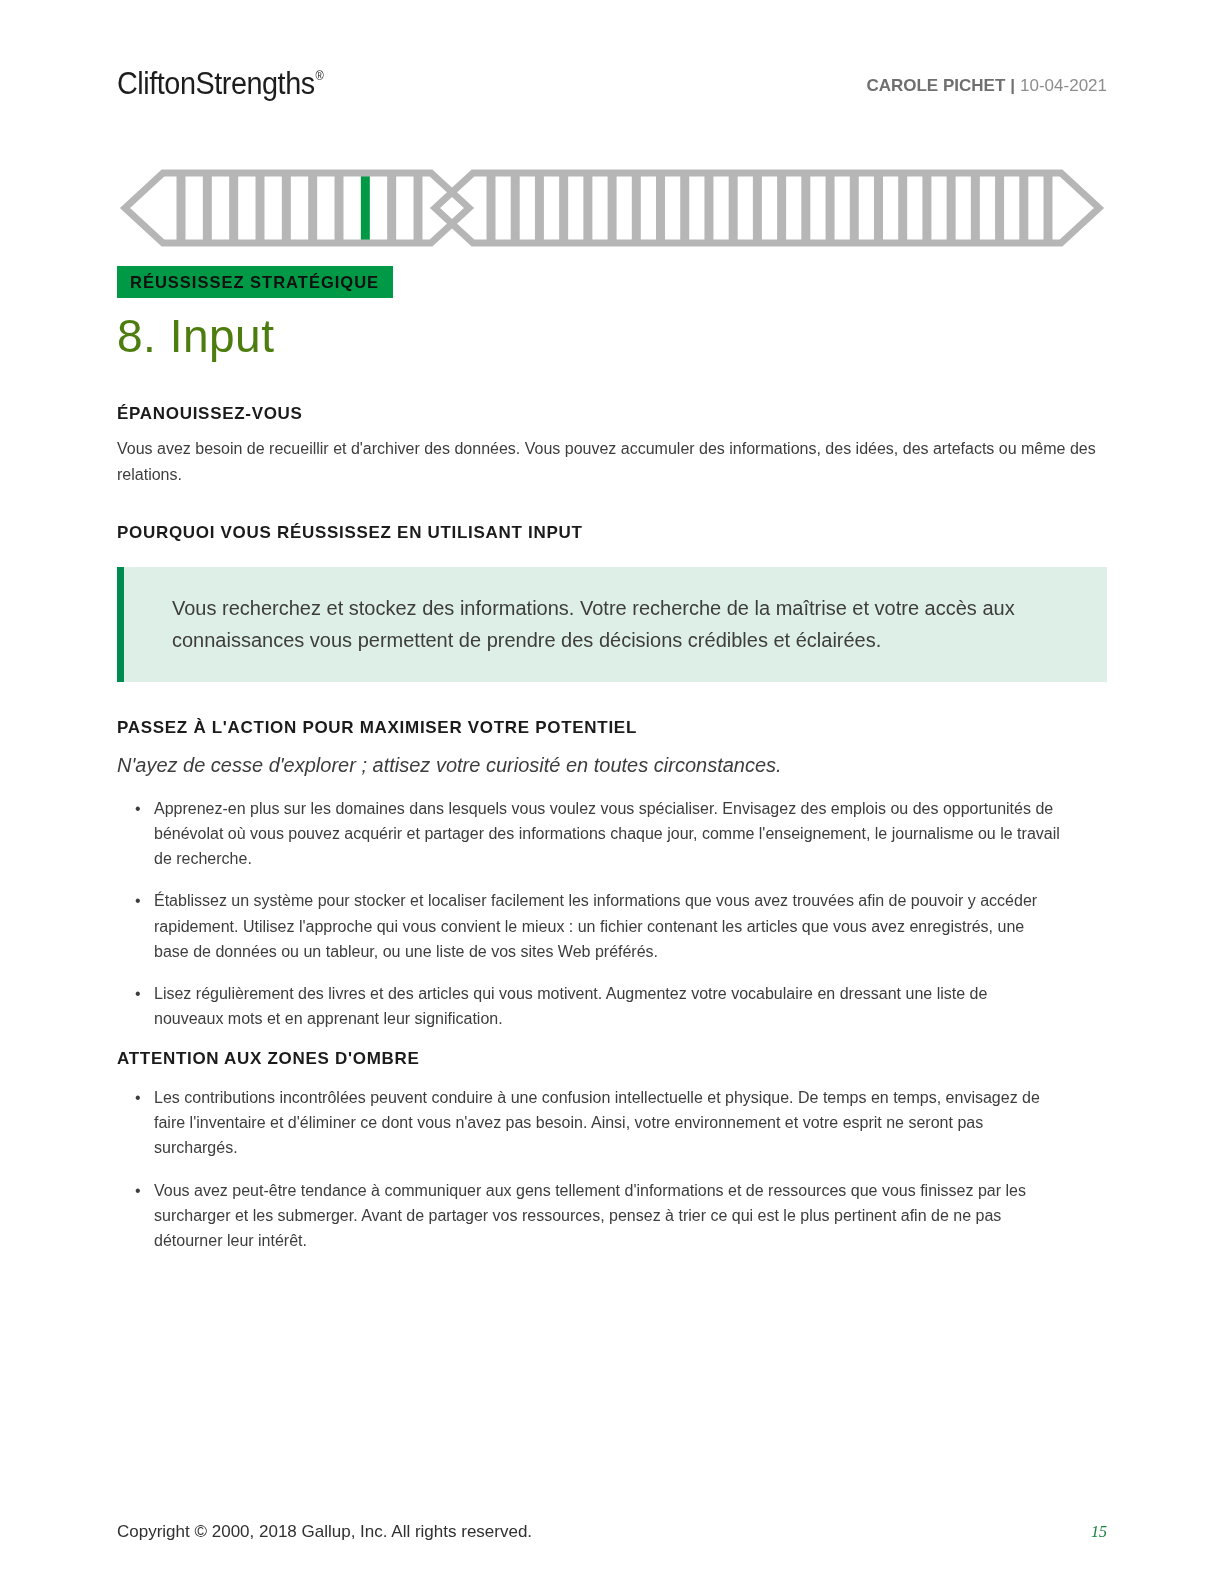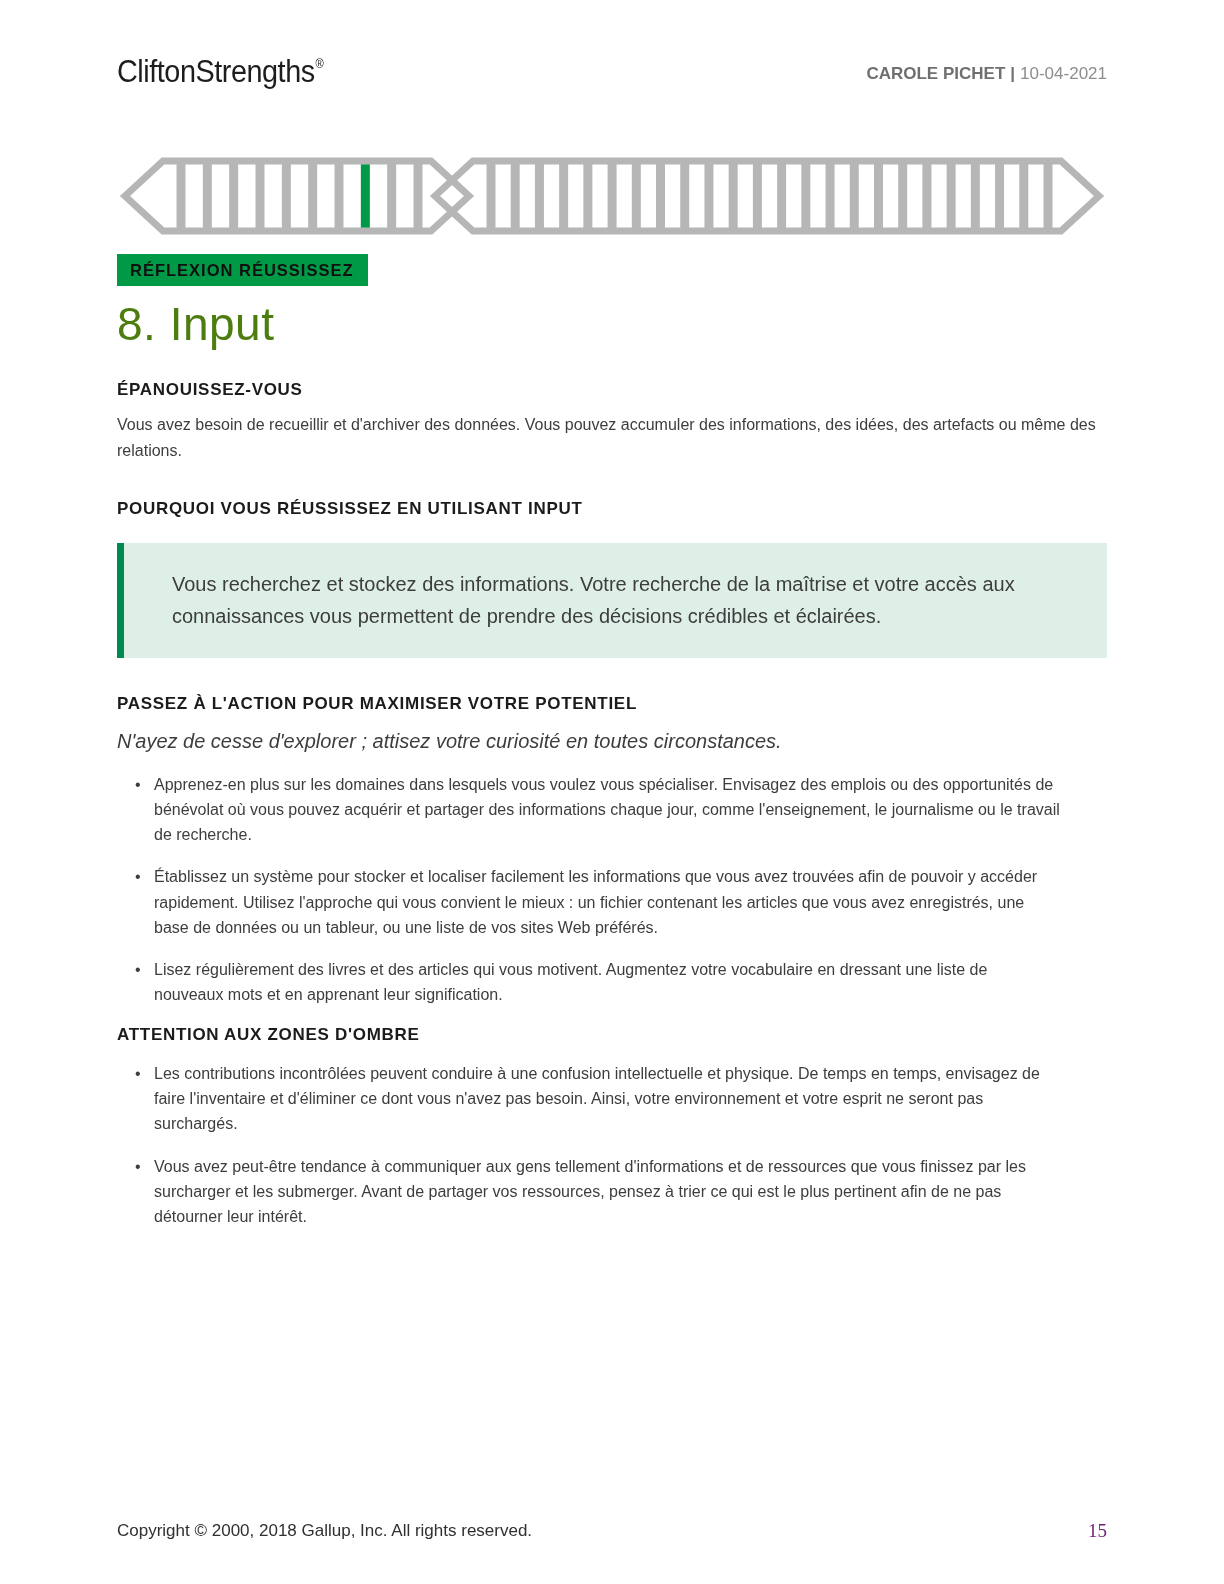--- a/index.html
+++ b/index.html
@@ -3,21 +3,21 @@
 <meta charset="utf-8">
 <style>
   * { box-sizing: border-box; }
   html, body { margin: 0; padding: 0; background: #ffffff; }
   .page {
     position: relative;
     width: 1224px;
     height: 1584px;
     margin: 0 auto;
     background: #ffffff;
-    padding: 4px 117px;
+    padding: 16px 117px;
     font-family: "Liberation Sans", sans-serif;
     color: #3d3d3d;
     overflow: hidden;
   }
 
   
   .hdr { display: flex; justify-content: space-between; align-items: flex-start; padding-top: 50px; }
   .logo { font-size: 31px; color: #1d1d1d; letter-spacing: -0.5px; transform: scaleX(0.93); transform-origin: left top; white-space: nowrap; }
   .logo .reg { font-size: 12px; vertical-align: 14px; margin-left: 1px; }
   .hdr-right { font-size: 17px; padding-top: 10px; color: #8d8d8d; white-space: nowrap; }
@@ -43,21 +43,21 @@
     margin: 14px 0 0 0;
     font-size: 46px;
     font-weight: 400;
     letter-spacing: 0.5px;
     color: #4d7c0f;
     line-height: 1.05;
   }
 
   section { margin-top: 36px; }
   section.tight { margin-top: 16px; }
-  section.first { margin-top: 32px; }
+  section.first { margin-top: 44px; }
 
   h2.caps {
     margin: 0 0 12px 0;
     font-size: 17px;
     font-weight: bold;
     letter-spacing: 0.7px;
     color: #1b1b1b;
   }
 
   p.body-text { margin: 0; font-size: 16px; line-height: 1.58; color: #3d3d3d; }
@@ -93,21 +93,21 @@
   .ftr {
     position: absolute;
     left: 117px;
     right: 117px;
     bottom: 42px;
     display: flex;
     justify-content: space-between;
     align-items: center;
   }
   .ftr .copyright { font-size: 17px; color: #303030; }
-  .ftr .page-number { font-family: "Liberation Serif", serif; font-size: 19px; color: #701a75; }
+  .ftr .page-number { font-family: "Liberation Serif", serif; font-size: 16px; color: #15803d; font-style: italic; }
 </style>
 </head>
 <body>
 
 <div class="page">
 
   <header class="hdr">
     <div class="logo">
       <span>CliftonStrengths</span><span class="reg">®</span>
     </div>
@@ -152,21 +152,21 @@
         <line x1="853.3478260869565" y1="8" x2="853.3478260869565" y2="72" stroke-width="9" stroke="#b6b6b6"></line>
         <line x1="877.5652173913043" y1="8" x2="877.5652173913043" y2="72" stroke-width="9" stroke="#b6b6b6"></line>
         <line x1="901.7826086956521" y1="8" x2="901.7826086956521" y2="72" stroke-width="9" stroke="#b6b6b6"></line>
         <line x1="926" y1="8" x2="926" y2="72" stroke-width="9" stroke="#b6b6b6"></line>
         <path d="M313 40 L351 5 H939 L977 40 L939 75 H351 Z" fill="none" stroke="#b6b6b6" stroke-width="7" stroke-linejoin="miter"></path>
       </svg>
   </div>
 
   <div>
     <div class="domain-badge">
-      <span>RÉFLEXION RÉUSSISSEZ</span>
+      <span>RÉUSSISSEZ STRATÉGIQUE</span>
     </div>
   </div>
 
   <h1 class="theme-title">8. Input</h1>
 
   <section class="first">
     <h2 class="caps">ÉPANOUISSEZ-VOUS</h2>
     <p class="body-text">Vous avez besoin de recueillir et d'archiver des données. Vous pouvez accumuler des informations, des idées, des artefacts ou même des relations.</p>
   </section>
 

